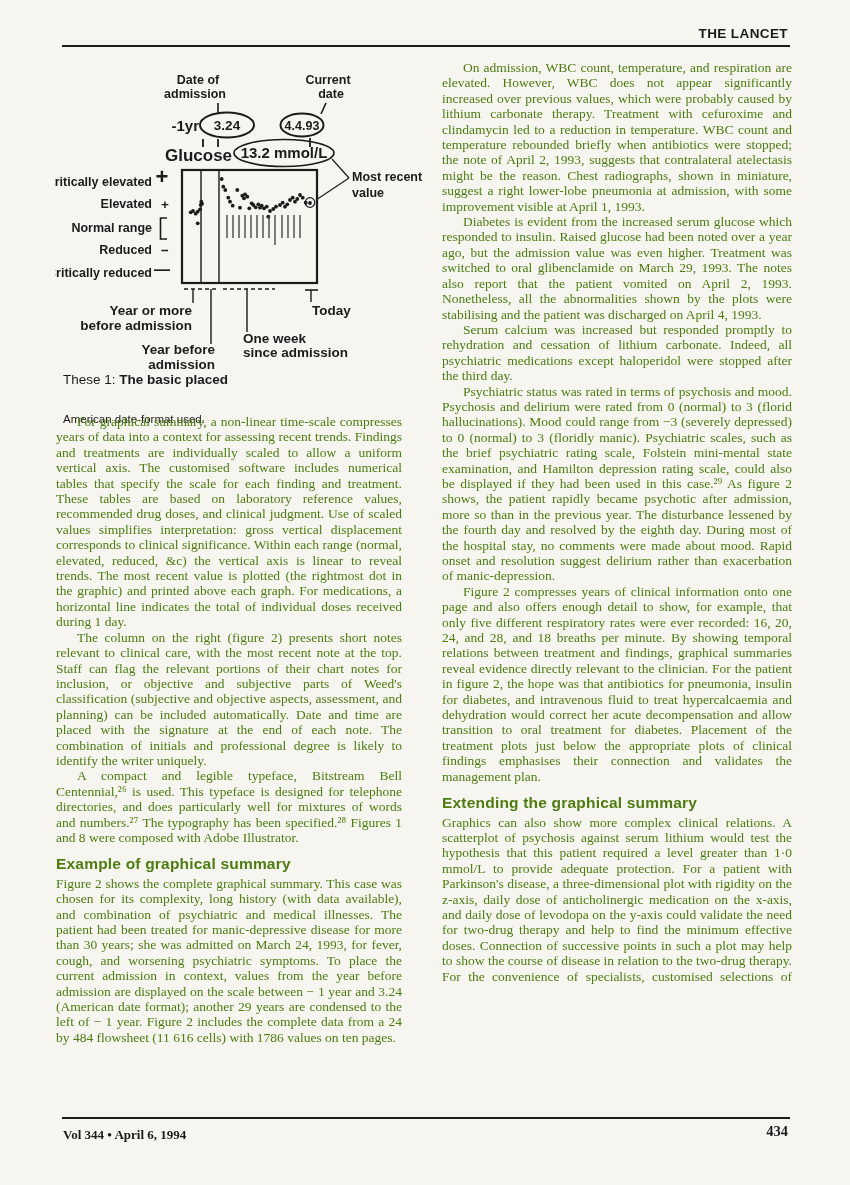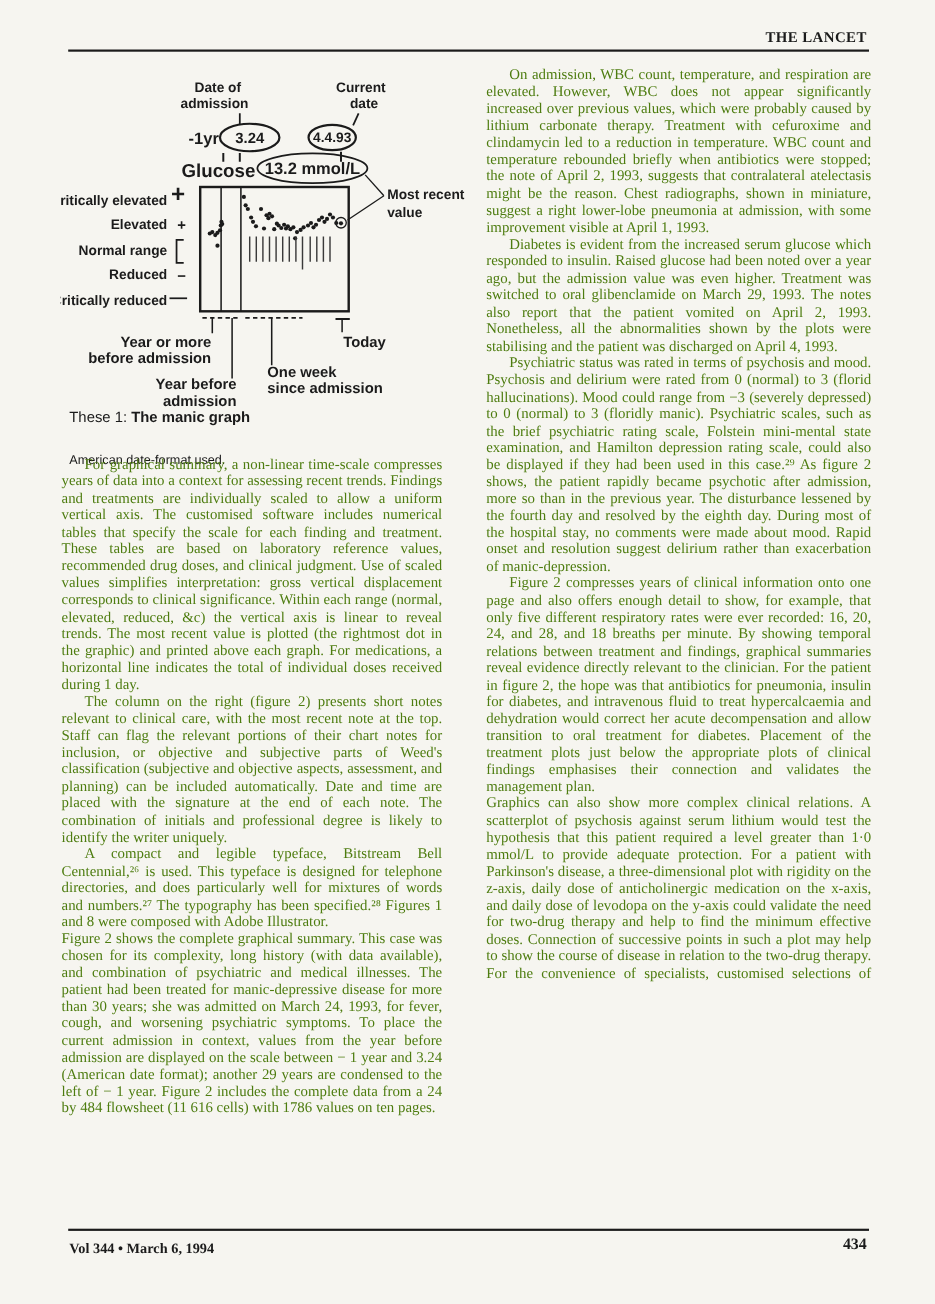--- a/index.html
+++ b/index.html
@@ -3,21 +3,21 @@
 <meta charset="utf-8">
 <style>
   html,body{margin:0;padding:0}
   body{
     width:850px;height:1185px;position:relative;overflow:hidden;
     background:#f6f5f0;color:#1b1b1b;
     font-family:"Liberation Serif", serif;
   }
   .header-title{
     position:absolute;top:26px;right:62px;
-    font-family:Liberation Serif, serif;font-weight:bold;font-size:13.5px;letter-spacing:.4px;
+    font-family:Liberation Sans, sans-serif;font-weight:bold;font-size:13.5px;letter-spacing:.4px;
   }
   .toprule{position:absolute;left:62px;right:60px;top:45px;height:2.2px;background:#1b1b1b}
   .botrule{position:absolute;left:62px;right:60px;top:1117px;height:2.2px;background:#1b1b1b}
   .footer-left{position:absolute;left:63px;top:1127px;font:bold 13px "Liberation Serif",serif}
   .footer-right{position:absolute;right:62px;top:1123px;font:bold 14.5px "Liberation Serif",serif}
 
   .col{
     position:absolute;font-size:13.5px;line-height:15.4px;text-align:justify;
     font-family:"Liberation Serif",serif;color:#4d7c0f;
   }
@@ -178,33 +178,36 @@
   <line x1="168" y1="231" x2="220" y2="231" class="shape dash" stroke-width="1.6"></line>
   <line x1="192" y1="231" x2="192" y2="274" class="shape" stroke-width="1.4"></line>
   <text x="188" y="285" class="t14">One week</text>
   <text x="188" y="299" class="t14">since admission</text>
 
   <line x1="250" y1="232" x2="263" y2="232" class="shape" stroke-width="1.6"></line>
   <line x1="256" y1="232" x2="256" y2="244" class="shape" stroke-width="1.4"></line>
   <text x="257" y="257" class="t14">Today</text>
 </svg>
 
-<div id="fig-caption"><span>These 1: </span><b>The manic graph</b></div>
+<div id="fig-caption"><span>These 1: </span><b>The basic placed</b></div>
 <div id="fig-subcaption">American date-format used.</div>
 
 <div class="col" id="left-col">
   <p>For graphical summary, a non-linear time-scale compresses years of data into a context for assessing recent trends. Findings and treatments are individually scaled to allow a uniform vertical axis. The customised software includes numerical tables that specify the scale for each finding and treatment. These tables are based on laboratory reference values, recommended drug doses, and clinical judgment. Use of scaled values simplifies interpretation: gross vertical displacement corresponds to clinical significance. Within each range (normal, elevated, reduced, &amp;c) the vertical axis is linear to reveal trends. The most recent value is plotted (the rightmost dot in the graphic) and printed above each graph. For medications, a horizontal line indicates the total of individual doses received during 1 day.</p>
   <p>The column on the right (figure 2) presents short notes relevant to clinical care, with the most recent note at the top. Staff can flag the relevant portions of their chart notes for inclusion, or objective and subjective parts of Weed's classification (subjective and objective aspects, assessment, and planning) can be included automatically. Date and time are placed with the signature at the end of each note. The combination of initials and professional degree is likely to identify the writer uniquely.</p>
   <p>A compact and legible typeface, Bitstream Bell Centennial,²⁶ is used. This typeface is designed for telephone directories, and does particularly well for mixtures of words and numbers.²⁷ The typography has been specified.²⁸ Figures 1 and 8 were composed with Adobe Illustrator.</p>
+  <h2>Example of graphical summary</h2>
   <p class="flush">Figure 2 shows the complete graphical summary. This case was chosen for its complexity, long history (with data available), and combination of psychiatric and medical illnesses. The patient had been treated for manic-depressive disease for more than 30 years; she was admitted on March 24, 1993, for fever, cough, and worsening psychiatric symptoms. To place the current admission in context, values from the year before admission are displayed on the scale between − 1 year and 3.24 (American date format); another 29 years are condensed to the left of − 1 year. Figure 2 includes the complete data from a 24 by 484 flowsheet (11 616 cells) with 1786 values on ten pages.</p>
 </div>
 
 <div class="col" id="right-col">
   <p>On admission, WBC count, temperature, and respiration are elevated. However, WBC does not appear significantly increased over previous values, which were probably caused by lithium carbonate therapy. Treatment with cefuroxime and clindamycin led to a reduction in temperature. WBC count and temperature rebounded briefly when antibiotics were stopped; the note of April 2, 1993, suggests that contralateral atelectasis might be the reason. Chest radiographs, shown in miniature, suggest a right lower-lobe pneumonia at admission, with some improvement visible at April 1, 1993.</p>
   <p>Diabetes is evident from the increased serum glucose which responded to insulin. Raised glucose had been noted over a year ago, but the admission value was even higher. Treatment was switched to oral glibenclamide on March 29, 1993. The notes also report that the patient vomited on April 2, 1993. Nonetheless, all the abnormalities shown by the plots were stabilising and the patient was discharged on April 4, 1993.</p>
+  <p>Serum calcium was increased but responded promptly to rehydration and cessation of lithium carbonate. Indeed, all psychiatric medications except haloperidol were stopped after the third day.</p>
   <p>Psychiatric status was rated in terms of psychosis and mood. Psychosis and delirium were rated from 0 (normal) to 3 (florid hallucinations). Mood could range from −3 (severely depressed) to 0 (normal) to 3 (floridly manic). Psychiatric scales, such as the brief psychiatric rating scale, Folstein mini-mental state examination, and Hamilton depression rating scale, could also be displayed if they had been used in this case.²⁹ As figure 2 shows, the patient rapidly became psychotic after admission, more so than in the previous year. The disturbance lessened by the fourth day and resolved by the eighth day. During most of the hospital stay, no comments were made about mood. Rapid onset and resolution suggest delirium rather than exacerbation of manic-depression.</p>
   <p>Figure 2 compresses years of clinical information onto one page and also offers enough detail to show, for example, that only five different respiratory rates were ever recorded: 16, 20, 24, and 28, and 18 breaths per minute. By showing temporal relations between treatment and findings, graphical summaries reveal evidence directly relevant to the clinician. For the patient in figure 2, the hope was that antibiotics for pneumonia, insulin for diabetes, and intravenous fluid to treat hypercalcaemia and dehydration would correct her acute decompensation and allow transition to oral treatment for diabetes. Placement of the treatment plots just below the appropriate plots of clinical findings emphasises their connection and validates the management plan.</p>
+  <h2>Extending the graphical summary</h2>
   <p class="flush continues">Graphics can also show more complex clinical relations. A scatterplot of psychosis against serum lithium would test the hypothesis that this patient required a level greater than 1·0 mmol/L to provide adequate protection. For a patient with Parkinson's disease, a three-dimensional plot with rigidity on the z-axis, daily dose of anticholinergic medication on the x-axis, and daily dose of levodopa on the y-axis could validate the need for two-drug therapy and help to find the minimum effective doses. Connection of successive points in such a plot may help to show the course of disease in relation to the two-drug therapy. For the convenience of specialists, customised selections of</p>
 </div>
 
 <div class="botrule"></div>
-<div class="footer-left">Vol 344 • March 6, 1994</div>
+<div class="footer-left">Vol 344 • April 6, 1994</div>
 <div class="footer-right">434</div>
 
 </body></html>

